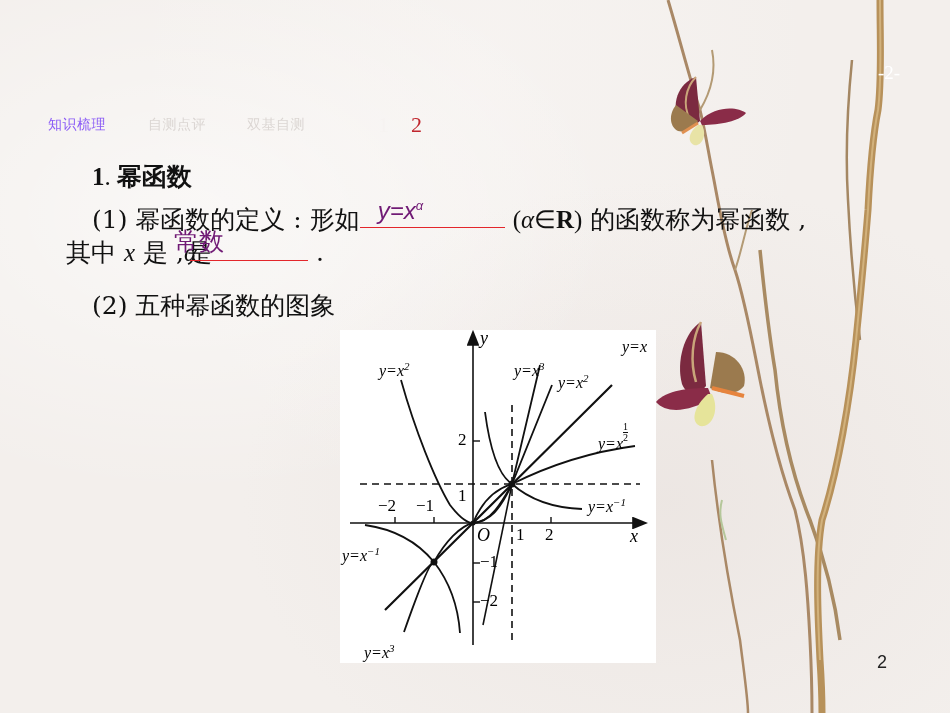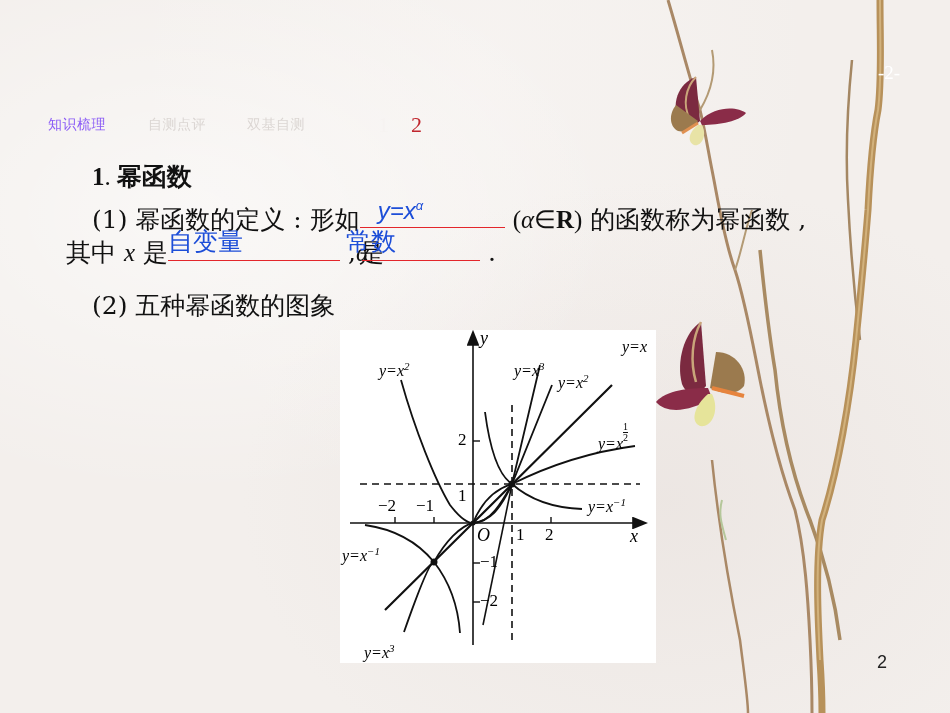--- a/index.html
+++ b/index.html
@@ -30,21 +30,21 @@
   .slide-num-bottom { position: absolute; top: 652px; left: 877px; color: #222; font-size: 18px; font-family: "Liberation Sans", sans-serif; }
 
   
   .line { position: absolute; font-size: 25px; color: #111; white-space: nowrap; font-family: "DejaVu Serif", "Liberation Serif", serif; }
   .heading { top: 160px; left: 92px; font-weight: bold; font-size: 25px; }
   .heading .num { font-family: "Liberation Serif", serif; font-weight: bold; }
   .red { color: #e3262b; }
   .blank {
     display: inline-block; position: relative; border-bottom: 1.5px solid #e3262b; vertical-align: baseline; height: 26px;
   }
-  .blank .ans { position: absolute; left: 0; bottom: 2px; color: #1d4ed8; white-space: nowrap; }
+  .blank .ans { position: absolute; left: 0; bottom: 2px; color: #701a75; white-space: nowrap; }
   .ital { font-style: italic; font-family: "Liberation Serif", serif; }
   .bold { font-weight: bold; font-family: "Liberation Serif", serif; }
 
   
   .graph { position: absolute; left: 340px; top: 330px; width: 316px; height: 333px; background: #ffffff; }
   .graph svg { position: absolute; left: 0; top: 0; }
 </style>
 </head>
 <body>
 
@@ -98,21 +98,21 @@
 </div>
 
 <div class="line" style="top:201px; left:92px;">
   <span>(1) 幂函数的定义 : 形如</span><span class="blank" style="width:145px;"><span class="ans" style="left:18px; font-family:'Liberation Sans',sans-serif; font-style:italic; font-size:24px;"><span>y=x</span><sup style="font-size:13px;">α</sup></span></span>
   <span style="font-family:'Liberation Serif',serif;"><span>(</span><span class="ital">α</span><span>∈</span><span class="bold">R</span><span>)</span></span><span> 的函数称为幂函数 ,</span>
 </div>
 
 <div class="line" style="top:234px; left:66px;">
   <span>其中</span>
   <span class="ital">x</span>
-  <span>是</span><span class="blank" style="width:172px;"><span class="ans red" style="left:0px;">自变量</span></span>
+  <span>是</span>
   <span>,</span><span class="ital">α</span><span style="margin-left:-10px;">是</span><span class="blank" style="width:118px; margin-left:-22px;text-align:right;"><span class="ans red" style="left:-16px;">常数</span></span>
   <span>.</span>
 </div>
 
 <div class="line" style="top:289px; left:92px;">(2) 五种幂函数的图象</div>
 
 <div class="graph">
   <svg width="316" height="333" viewBox="0 0 316 333">
     <defs>
       <marker id="arr" markerWidth="10" markerHeight="8" refX="8" refY="4" orient="auto">

